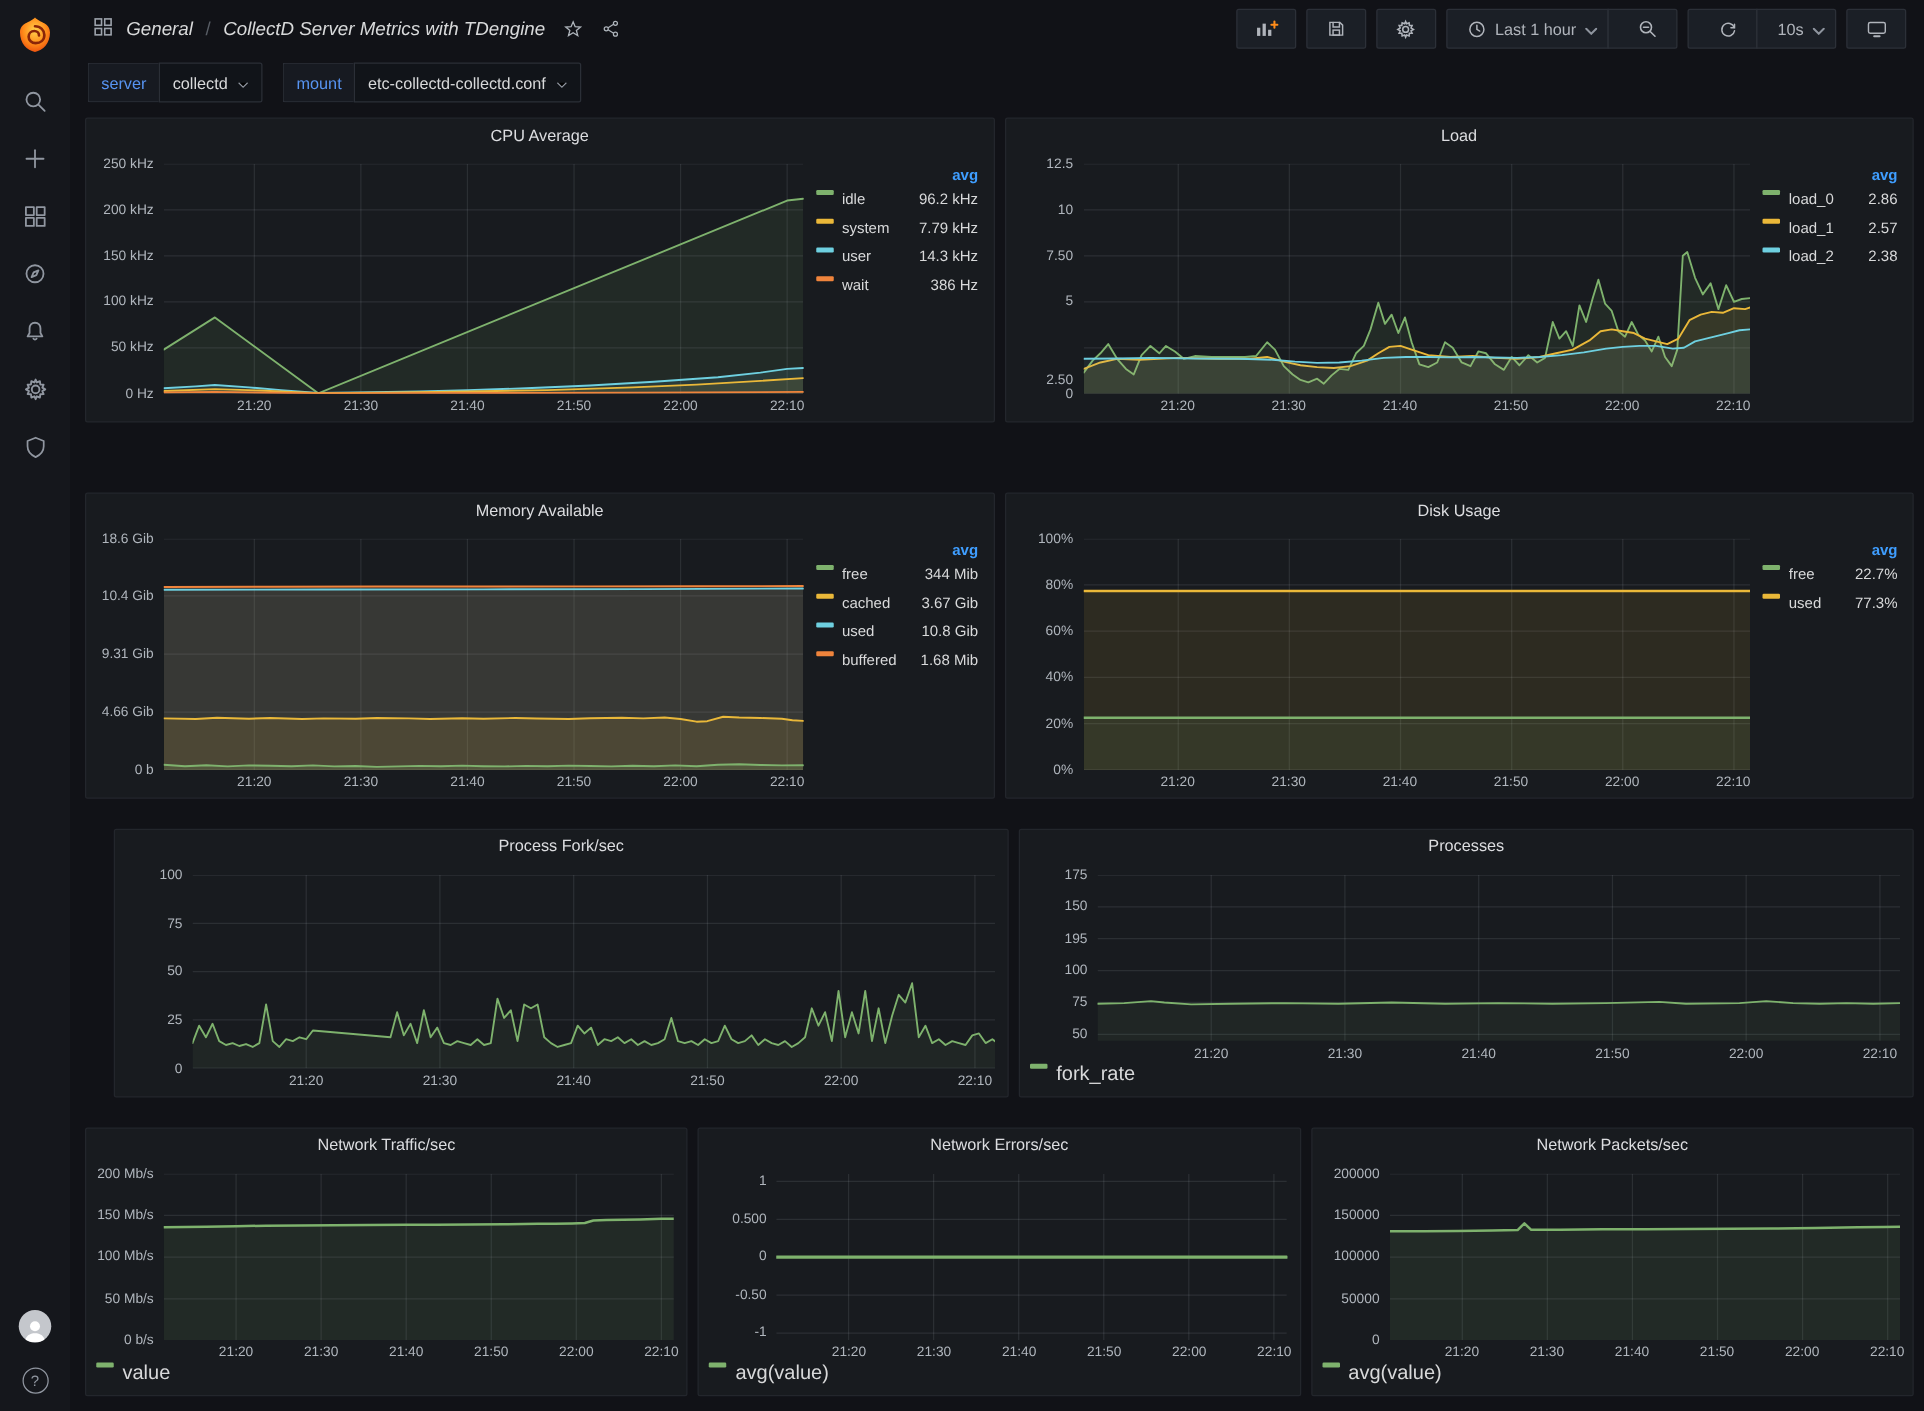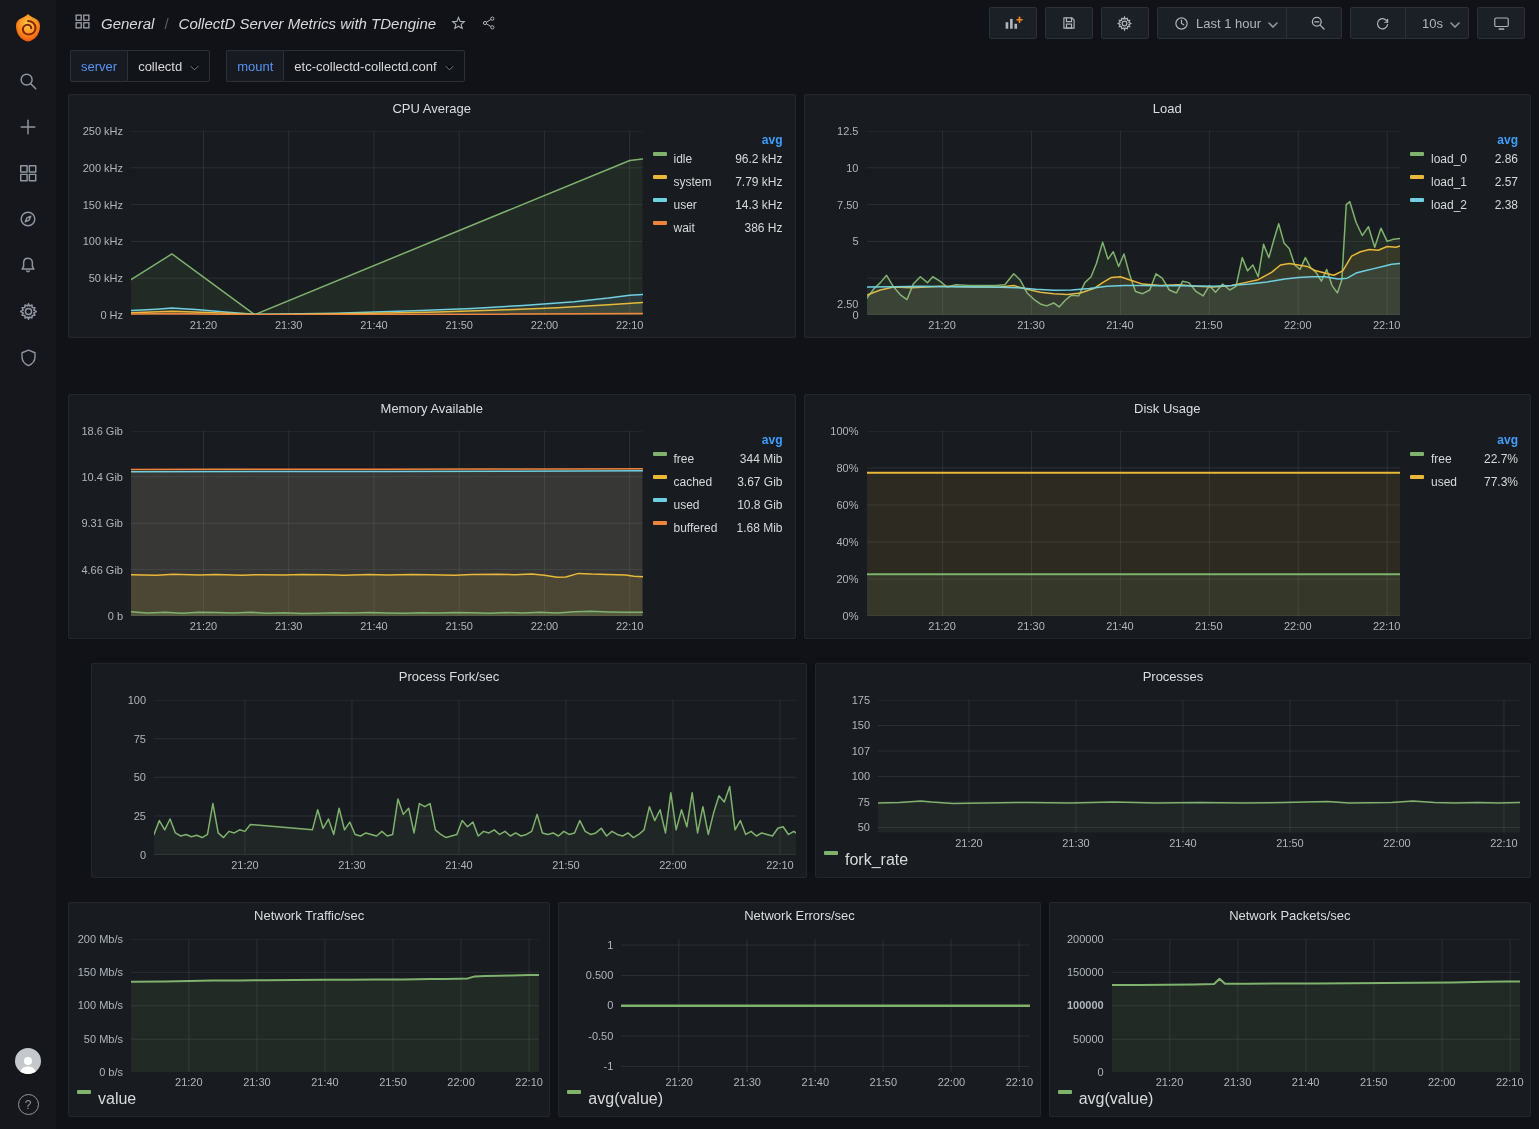--- a/index.html
+++ b/index.html
@@ -586,21 +586,21 @@
         </section>
         <section class="panel">
           <div class="panel-title">Processes</div>
           <div class="panel-content" data-chart="5">
               <div class="chart">
                 <div class="chart-main">
                   <div class="yaxis">
                     <div class="ytick" style="top: 96.1538%;">50</div>
                     <div class="ytick" style="top: 76.9231%;">75</div>
                     <div class="ytick" style="top: 57.6923%;">100</div>
-                    <div class="ytick" style="top: 38.4615%;">107</div>
+                    <div class="ytick" style="top: 38.4615%;">195</div>
                     <div class="ytick" style="top: 19.2308%;">150</div>
                     <div class="ytick" style="top: 0%;">175</div>
                   </div>
                   <div class="plotarea">
                     <svg viewBox="0 0 1000 1000" preserveAspectRatio="none">
                       <line x1="0" x2="1000" y1="961.5" y2="961.5" class="grid"></line>
                       <line x1="0" x2="1000" y1="769.2" y2="769.2" class="grid"></line>
                       <line x1="0" x2="1000" y1="576.9" y2="576.9" class="grid"></line>
                       <line x1="0" x2="1000" y1="384.6" y2="384.6" class="grid"></line>
                       <line x1="0" x2="1000" y1="192.3" y2="192.3" class="grid"></line>
@@ -729,21 +729,21 @@
             </div>
         </section>
         <section class="panel">
           <div class="panel-title">Network Packets/sec</div>
           <div class="panel-content" data-chart="8">
               <div class="chart">
                 <div class="chart-main">
                   <div class="yaxis">
                     <div class="ytick" style="top: 100%;">0</div>
                     <div class="ytick" style="top: 75%;">50000</div>
-                    <div class="ytick" style="top: 50%; font-weight: bold;">100000</div>
+                    <div class="ytick" style="top: 50%;">100000</div>
                     <div class="ytick" style="top: 25%;">150000</div>
                     <div class="ytick" style="top: 0%;">200000</div>
                   </div>
                   <div class="plotarea">
                     <svg viewBox="0 0 1000 1000" preserveAspectRatio="none">
                       <line x1="0" x2="1000" y1="1000.0" y2="1000.0" class="grid"></line>
                       <line x1="0" x2="1000" y1="750.0" y2="750.0" class="grid"></line>
                       <line x1="0" x2="1000" y1="500.0" y2="500.0" class="grid"></line>
                       <line x1="0" x2="1000" y1="250.0" y2="250.0" class="grid"></line>
                       <line x1="0" x2="1000" y1="0.0" y2="0.0" class="grid"></line>

